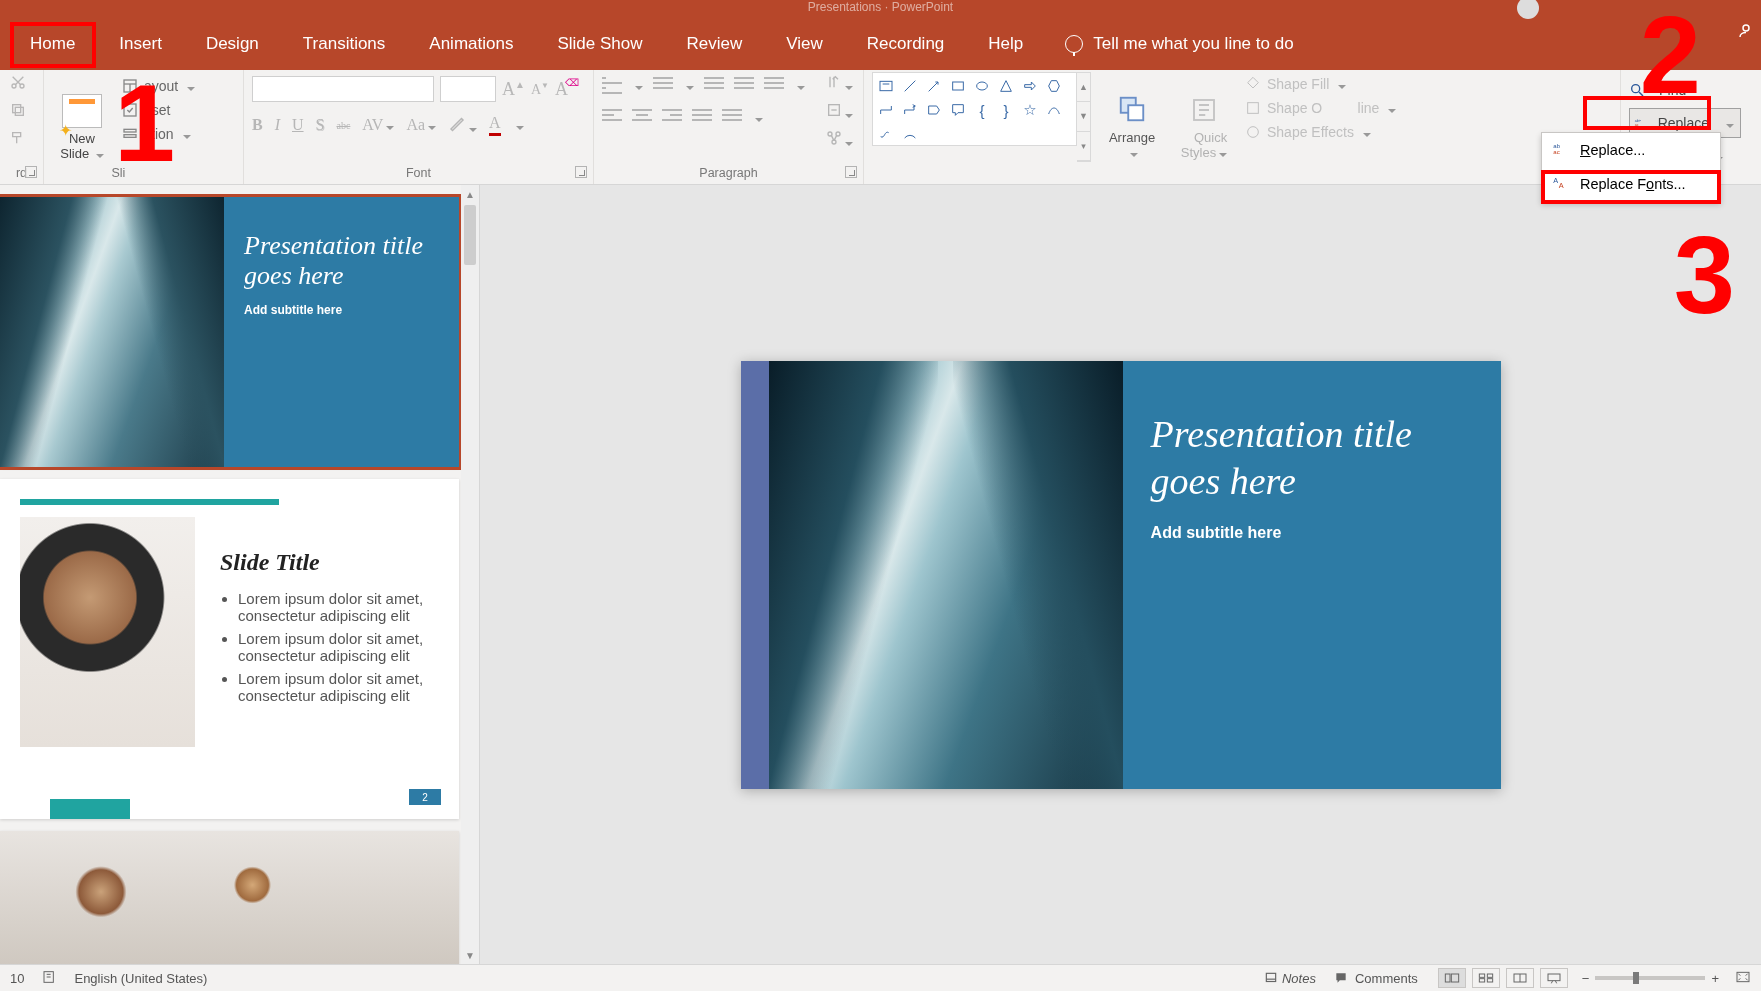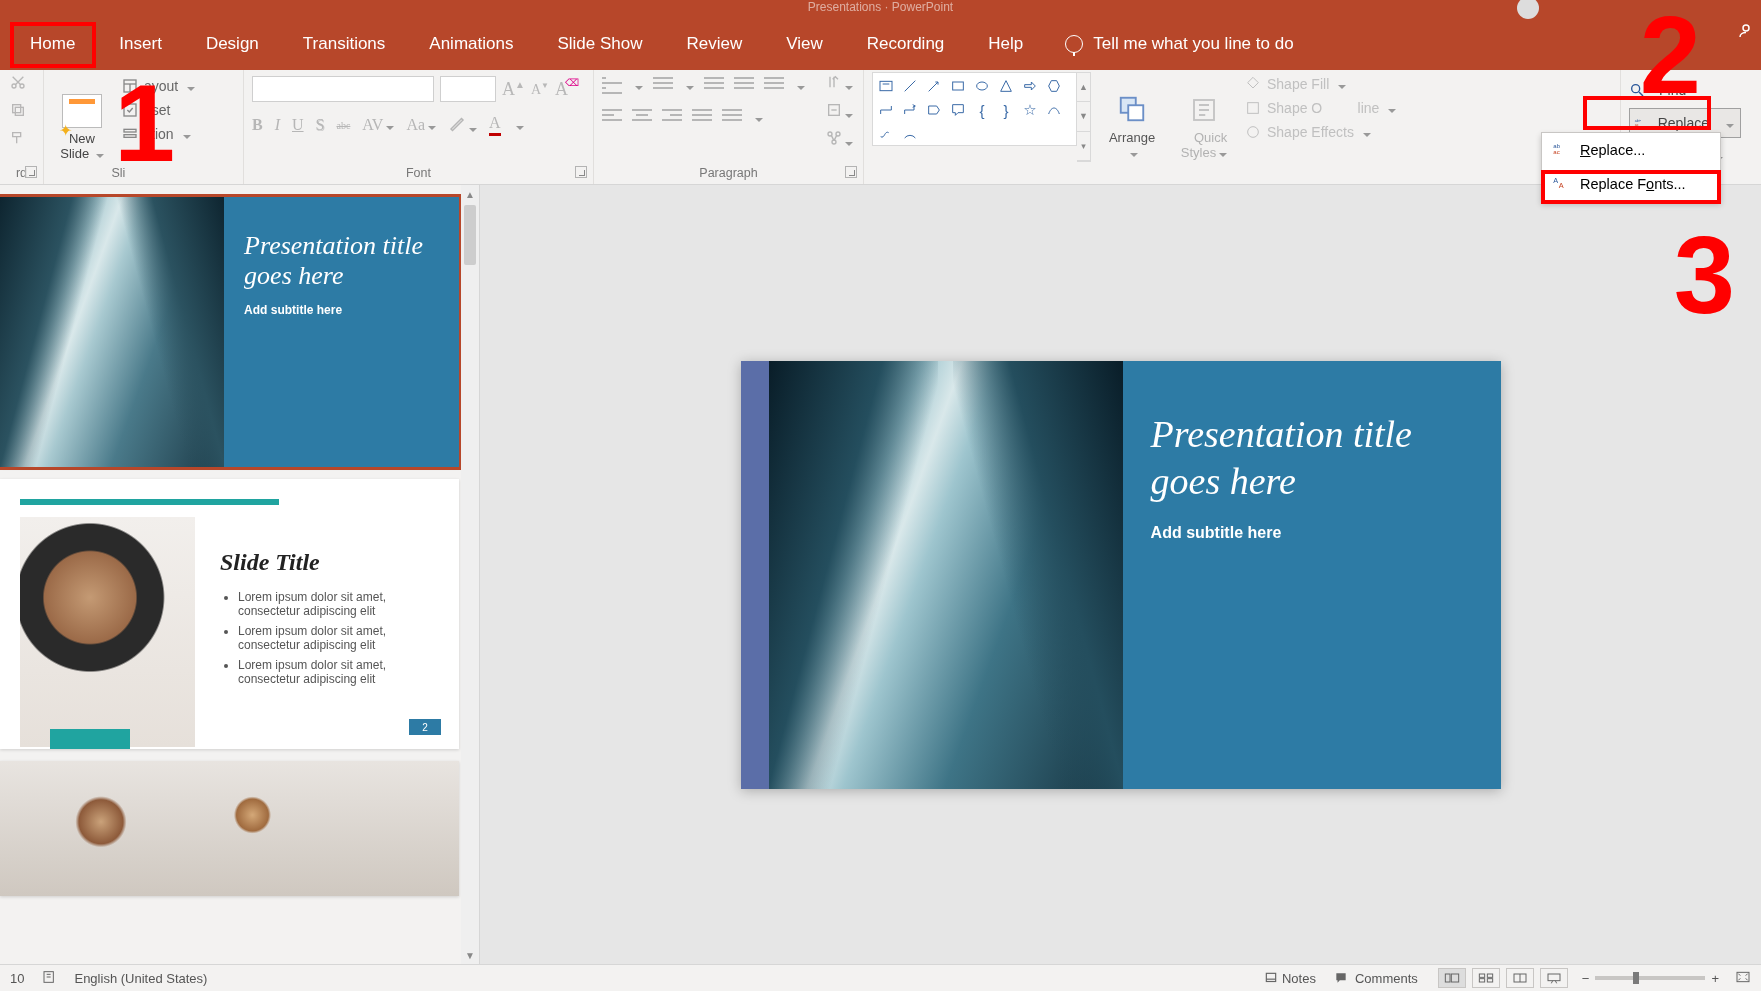--- a/index.html
+++ b/index.html
@@ -85,28 +85,28 @@
 .t1{display:flex;}
 .t1 .img{flex:1.15; background:
  linear-gradient(290deg,#1a3845 0%,#4a7a8a 35%,#a8c9d0 55%,#d9e8ea 62%,#a8c9d0 70%,#2d5565 100%);
  position:relative;}
 .t1 .img:before,.t1 .img:after{content:"";position:absolute;}
 .t1 .img:before{left:0;top:0;bottom:0;width:48%; background:linear-gradient(105deg,#0e2530 0%,#2b5260 40%, transparent 60%);}
 .t1 .img:after{right:0;top:0;bottom:0;width:48%; background:linear-gradient(255deg,#0e2530 0%,#2b5260 40%, transparent 60%);}
 .t1 .txt{flex:1; background:#2d7ba5; color:#fff; padding:34px 20px;}
 .t1 .txt h1{font-family:"Brush Script MT","Segoe Script",cursive; font-size:26px; font-weight:400; font-style:italic;}
 .t1 .txt p{font-size:12px; margin-top:12px; font-weight:600;}
-.t2{height:270px; padding:0; position:relative;}
+.t2{height:340px; padding:0; position:relative;}
 .t2 .bar{position:absolute; left:20px; top:20px; right:180px; height:6px; background:#20a4a0;}
 .t2 .photo{position:absolute; left:20px; top:38px; width:175px; height:230px;
  background:radial-gradient(circle at 40% 35%, #c49a74 0%, #9b6a48 25%, #2a2a2a 26%, #2a2a2a 40%, transparent 41%),
             linear-gradient(180deg,#f2efec 0%, #e6e0da 100%);}
 .t2 .body{position:absolute; left:220px; top:70px; right:20px;}
 .t2 h2{font-family:"Brush Script MT","Segoe Script",cursive; font-size:24px; font-style:italic; color:#222;}
-.t2 ul{list-style:disc; margin:14px 0 0 18px; font-size:12px; color:#555;}
+.t2 ul{list-style:disc; margin:14px 0 0 18px; font-size:15px; color:#555;}
 .t2 ul li{margin-bottom:6px;}
 .t2 .foot{position:absolute; right:18px; bottom:14px; width:32px; height:16px; background:#2d7ba5; color:#fff; font-size:10px; display:flex;align-items:center;justify-content:center;}
 .t2 .greenblk{position:absolute; left:50px; bottom:0; width:80px; height:20px; background:#20a4a0;}
 .t3{height:135px; background:#fff; position:relative;}
 .t3 .img{position:absolute; inset:0;
  background:
   radial-gradient(circle at 22% 45%, #caa27a 0%, #8d5a3a 6%, transparent 7%),
   radial-gradient(circle at 55% 40%, #d4a878 0%, #a06b3f 6%, transparent 7%),
   linear-gradient(180deg,#e8e4e0 0%, #cfc8c0 100%);}
 
@@ -563,21 +563,21 @@
 </div>
 
 <div class="statusbar">
   <span>10</span>
   <span style="margin-left:18px;"><svg width="16" height="16" viewBox="0 0 24 24" stroke="#666" fill="none" stroke-width="1.5">
         <rect x="3" y="4" width="14" height="16"></rect>
         <path d="M7 8h6M7 12h6"></path>
       </svg></span>
   <span style="margin-left:16px;">English (United States)</span>
   <span class="sp"></span>
-  <span style="display:flex;gap:4px;">
+  <span style="display:flex;gap:4px;font-style:italic;">
       <svg width="14" height="14" viewBox="0 0 24 24" stroke="#666" fill="none" stroke-width="2">
         <rect x="4" y="4" width="16" height="14"></rect>
         <line x1="4" y1="14" x2="20" y2="14"></line>
       </svg>
       <span>Notes</span>
     </span>
   <span style="display:flex;align-items:center;gap:7px; margin-left:18px;">
       <svg width="14" height="14" viewBox="0 0 24 24" fill="#666">
         <path d="M4 4h16v12H10l-4 4v-4H4z"></path>
       </svg>

